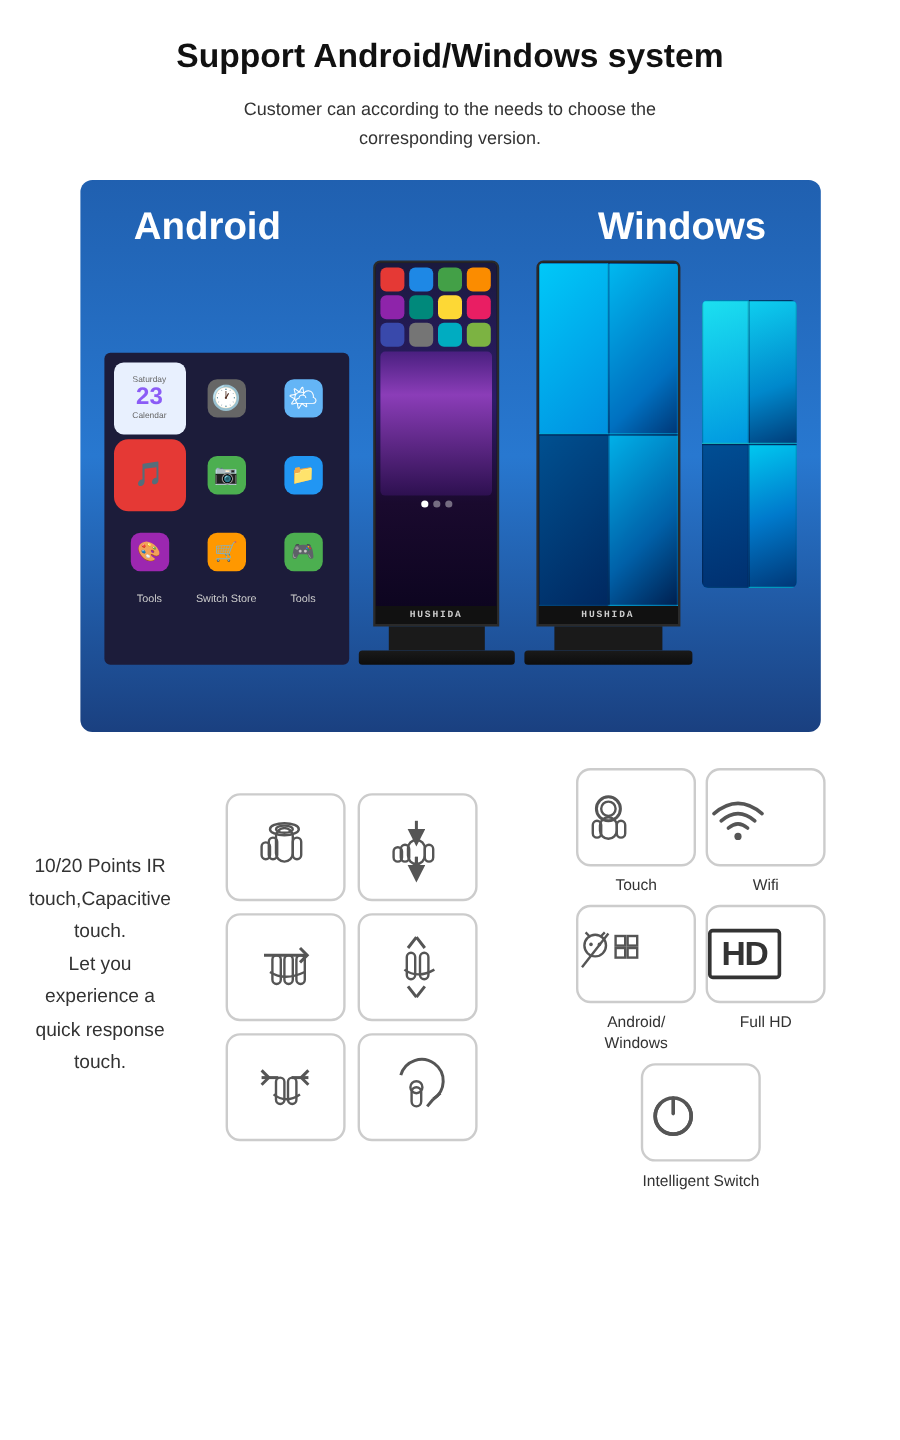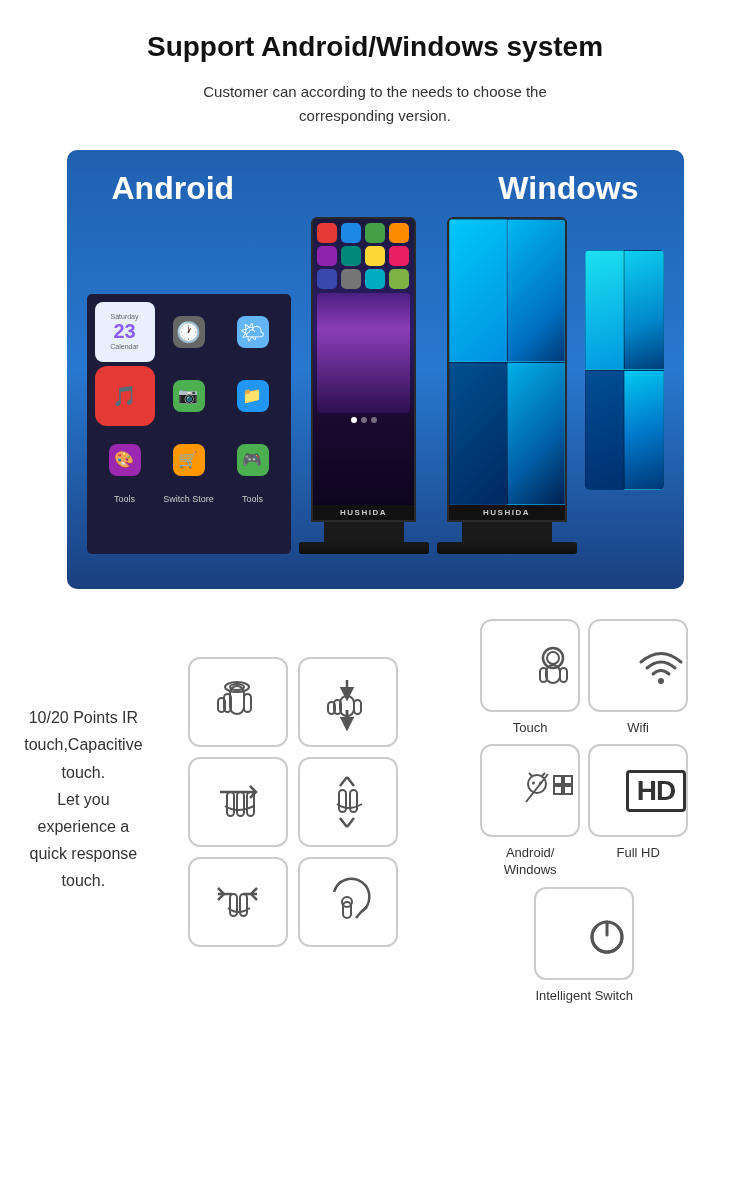--- a/index.html
+++ b/index.html
@@ -81,46 +81,46 @@
     .feature-item {
       display: flex;
       flex-direction: column;
       align-items: center;
       gap: 8px;
       width: 100px;
     }
 
     .feature-box {
       width: 100px;
-      height: 93px;
+      height: 82px;
       border: 2px solid #ccc;
       border-radius: 12px;
       display: flex;
       align-items: center;
-      justify-content: flex-end;
+      justify-content: flex-start;
       background: #fff;
     }
 
     .feature-label {
       font-size: 13px;
       color: #333;
       text-align: center;
       line-height: 1.3;
     }
 
     
     svg {
       overflow: visible;
     }
 
     .display-container {
       width: 617px;
       background: linear-gradient(180deg, #2060b0 0%, #2878d0 50%, #1a4080 100%);
       border-radius: 10px;
-      padding: 20px 15px 35px;
+      padding: 20px 15px 56px;
       margin-bottom: 30px;
       position: relative;
       min-height: 420px;
     }
 
     .display-os-row {
       display: flex;
       justify-content: space-between;
       padding: 0 30px;
       margin-bottom: 10px;
@@ -193,20 +193,21 @@
       align-items: center;
     }
 
     .kiosk-frame {
       background: #111;
       border-radius: 6px 6px 0 0;
       border: 2px solid #2a2a2a;
       overflow: hidden;
       display: flex;
       flex-direction: column;
+      font-family: Liberation Mono, monospace;
     }
 
     .kiosk-screen-inner {
       flex: 1;
       overflow: hidden;
     }
 
     .kiosk-label-bar {
       background: #111;
       color: #ccc;

